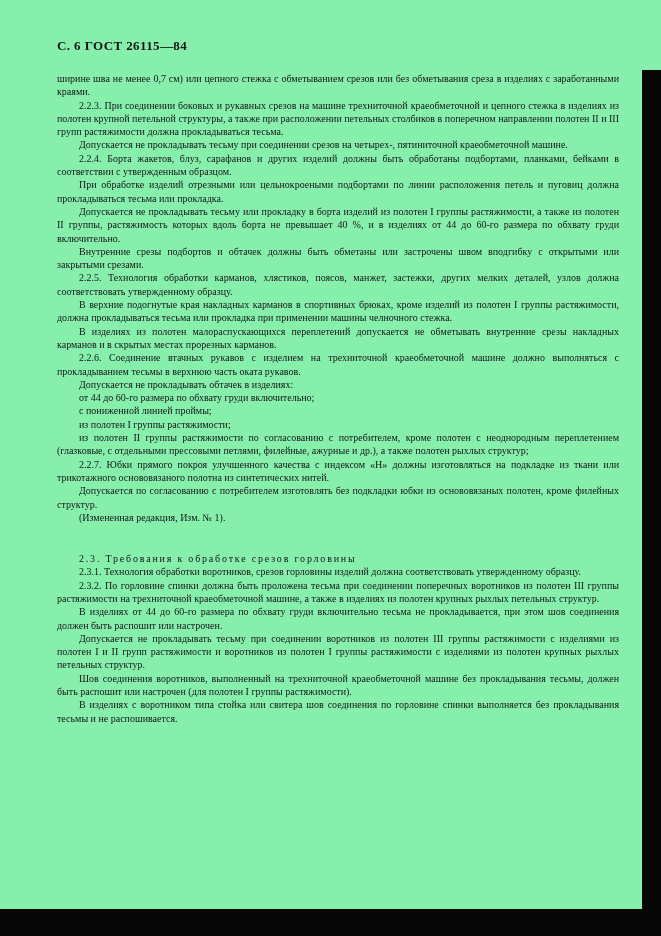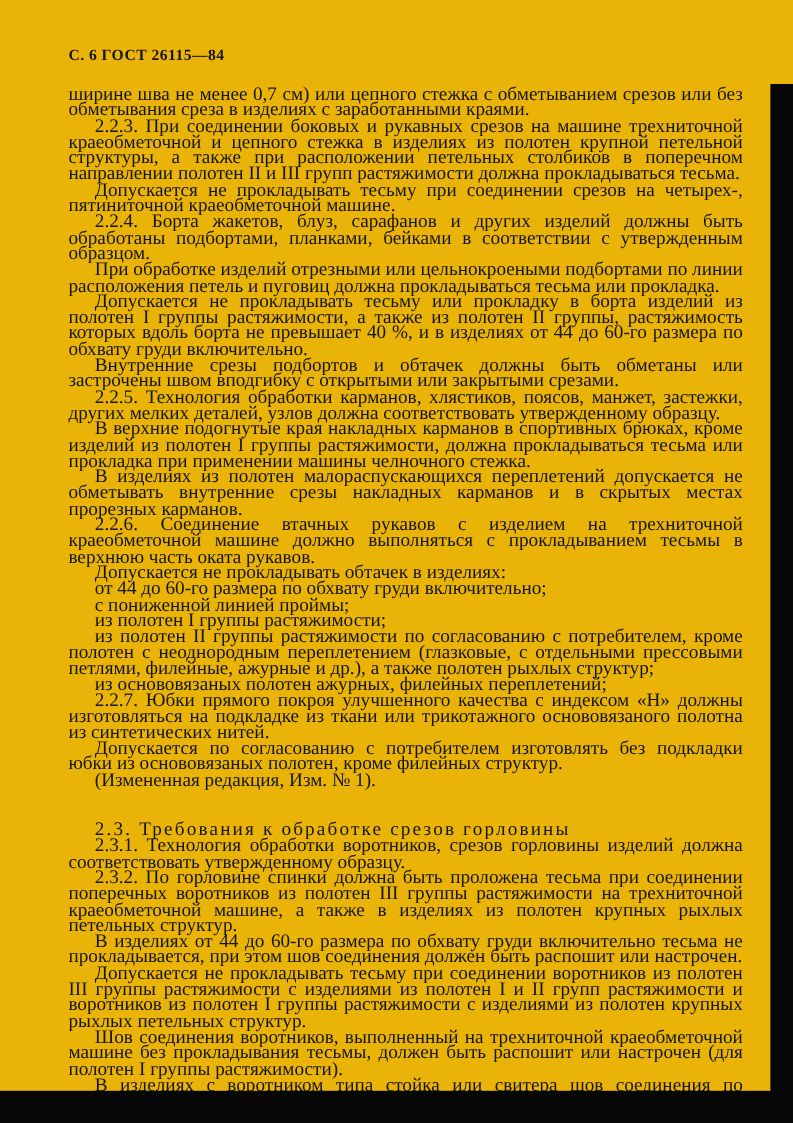--- a/index.html
+++ b/index.html
@@ -7,37 +7,37 @@
   body {
     background: #ffffff;
     font-family: "Liberation Serif", "DejaVu Serif", serif;
     position: relative;
     overflow: hidden;
     color: #151515;
   }
   .page {
     position: absolute;
     inset: 0;
-    background: #eab308;
+    background: #86efac;
   }
   .header {
     position: absolute;
     top: 38px;
     left: 57px;
     font-weight: bold;
     font-size: 13px;
     letter-spacing: 0.4px;
     white-space: nowrap;
   }
   .content {
     position: absolute;
     top: 72px;
     left: 57px;
     width: 562px;
-    font-size: 16px;
+    font-size: 10px;
     line-height: 13.3px;
     text-align: justify;
   }
   .para { text-indent: 22px; }
   .para.no-indent { text-indent: 0; }
   .para.bold { font-weight: normal; }
   .para.spaced { letter-spacing: 1.8px; margin-top: 28px; }
   .bar-right {
     position: absolute;
     top: 70px;
@@ -71,21 +71,20 @@
       <div class="para">Внутренние срезы подбортов и обтачек должны быть обметаны или застрочены швом вподгибку с открытыми или закрытыми срезами.</div>
       <div class="para">2.2.5. Технология обработки карманов, хлястиков, поясов, манжет, застежки, других мелких деталей, узлов должна соответствовать утвержденному образцу.</div>
       <div class="para">В верхние подогнутые края накладных карманов в спортивных брюках, кроме изделий из полотен I группы растяжимости, должна прокладываться тесьма или прокладка при применении машины челночного стежка.</div>
       <div class="para">В изделиях из полотен малораспускающихся переплетений допускается не обметывать внутренние срезы накладных карманов и в скрытых местах прорезных карманов.</div>
       <div class="para">2.2.6. Соединение втачных рукавов с изделием на трехниточной краеобметочной машине должно выполняться с прокладыванием тесьмы в верхнюю часть оката рукавов.</div>
       <div class="para">Допускается не прокладывать обтачек в изделиях:</div>
       <div class="para">от 44 до 60-го размера по обхвату груди включительно;</div>
       <div class="para">с пониженной линией проймы;</div>
       <div class="para">из полотен I группы растяжимости;</div>
       <div class="para">из полотен II группы растяжимости по согласованию с потребителем, кроме полотен с неоднородным переплетением (глазковые, с отдельными прессовыми петлями, филейные, ажурные и др.), а также полотен рыхлых структур;</div>
-      <div class="para">из основовязаных полотен ажурных, филейных переплетений;</div>
       <div class="para">2.2.7. Юбки прямого покроя улучшенного качества с индексом «Н» должны изготовляться на подкладке из ткани или трикотажного основовязаного полотна из синтетических нитей.</div>
       <div class="para">Допускается по согласованию с потребителем изготовлять без подкладки юбки из основовязаных полотен, кроме филейных структур.</div>
       <div class="para bold">(Измененная редакция, Изм. № 1).</div>
       <div class="para spaced">2.3. Требования к обработке срезов горловины</div>
       <div class="para">2.3.1. Технология обработки воротников, срезов горловины изделий должна соответствовать утвержденному образцу.</div>
       <div class="para">2.3.2. По горловине спинки должна быть проложена тесьма при соединении поперечных воротников из полотен III группы растяжимости на трехниточной краеобметочной машине, а также в изделиях из полотен крупных рыхлых петельных структур.</div>
       <div class="para">В изделиях от 44 до 60-го размера по обхвату груди включительно тесьма не прокладывается, при этом шов соединения должен быть распошит или настрочен.</div>
       <div class="para">Допускается не прокладывать тесьму при соединении воротников из полотен III группы растяжимости с изделиями из полотен I и II групп растяжимости и воротников из полотен I группы растяжимости с изделиями из полотен крупных рыхлых петельных структур.</div>
       <div class="para">Шов соединения воротников, выполненный на трехниточной краеобметочной машине без прокладывания тесьмы, должен быть распошит или настрочен (для полотен I группы растяжимости).</div>
       <div class="para">В изделиях с воротником типа стойка или свитера шов соединения по горловине спинки выполняется без прокладывания тесьмы и не распошивается.</div>

